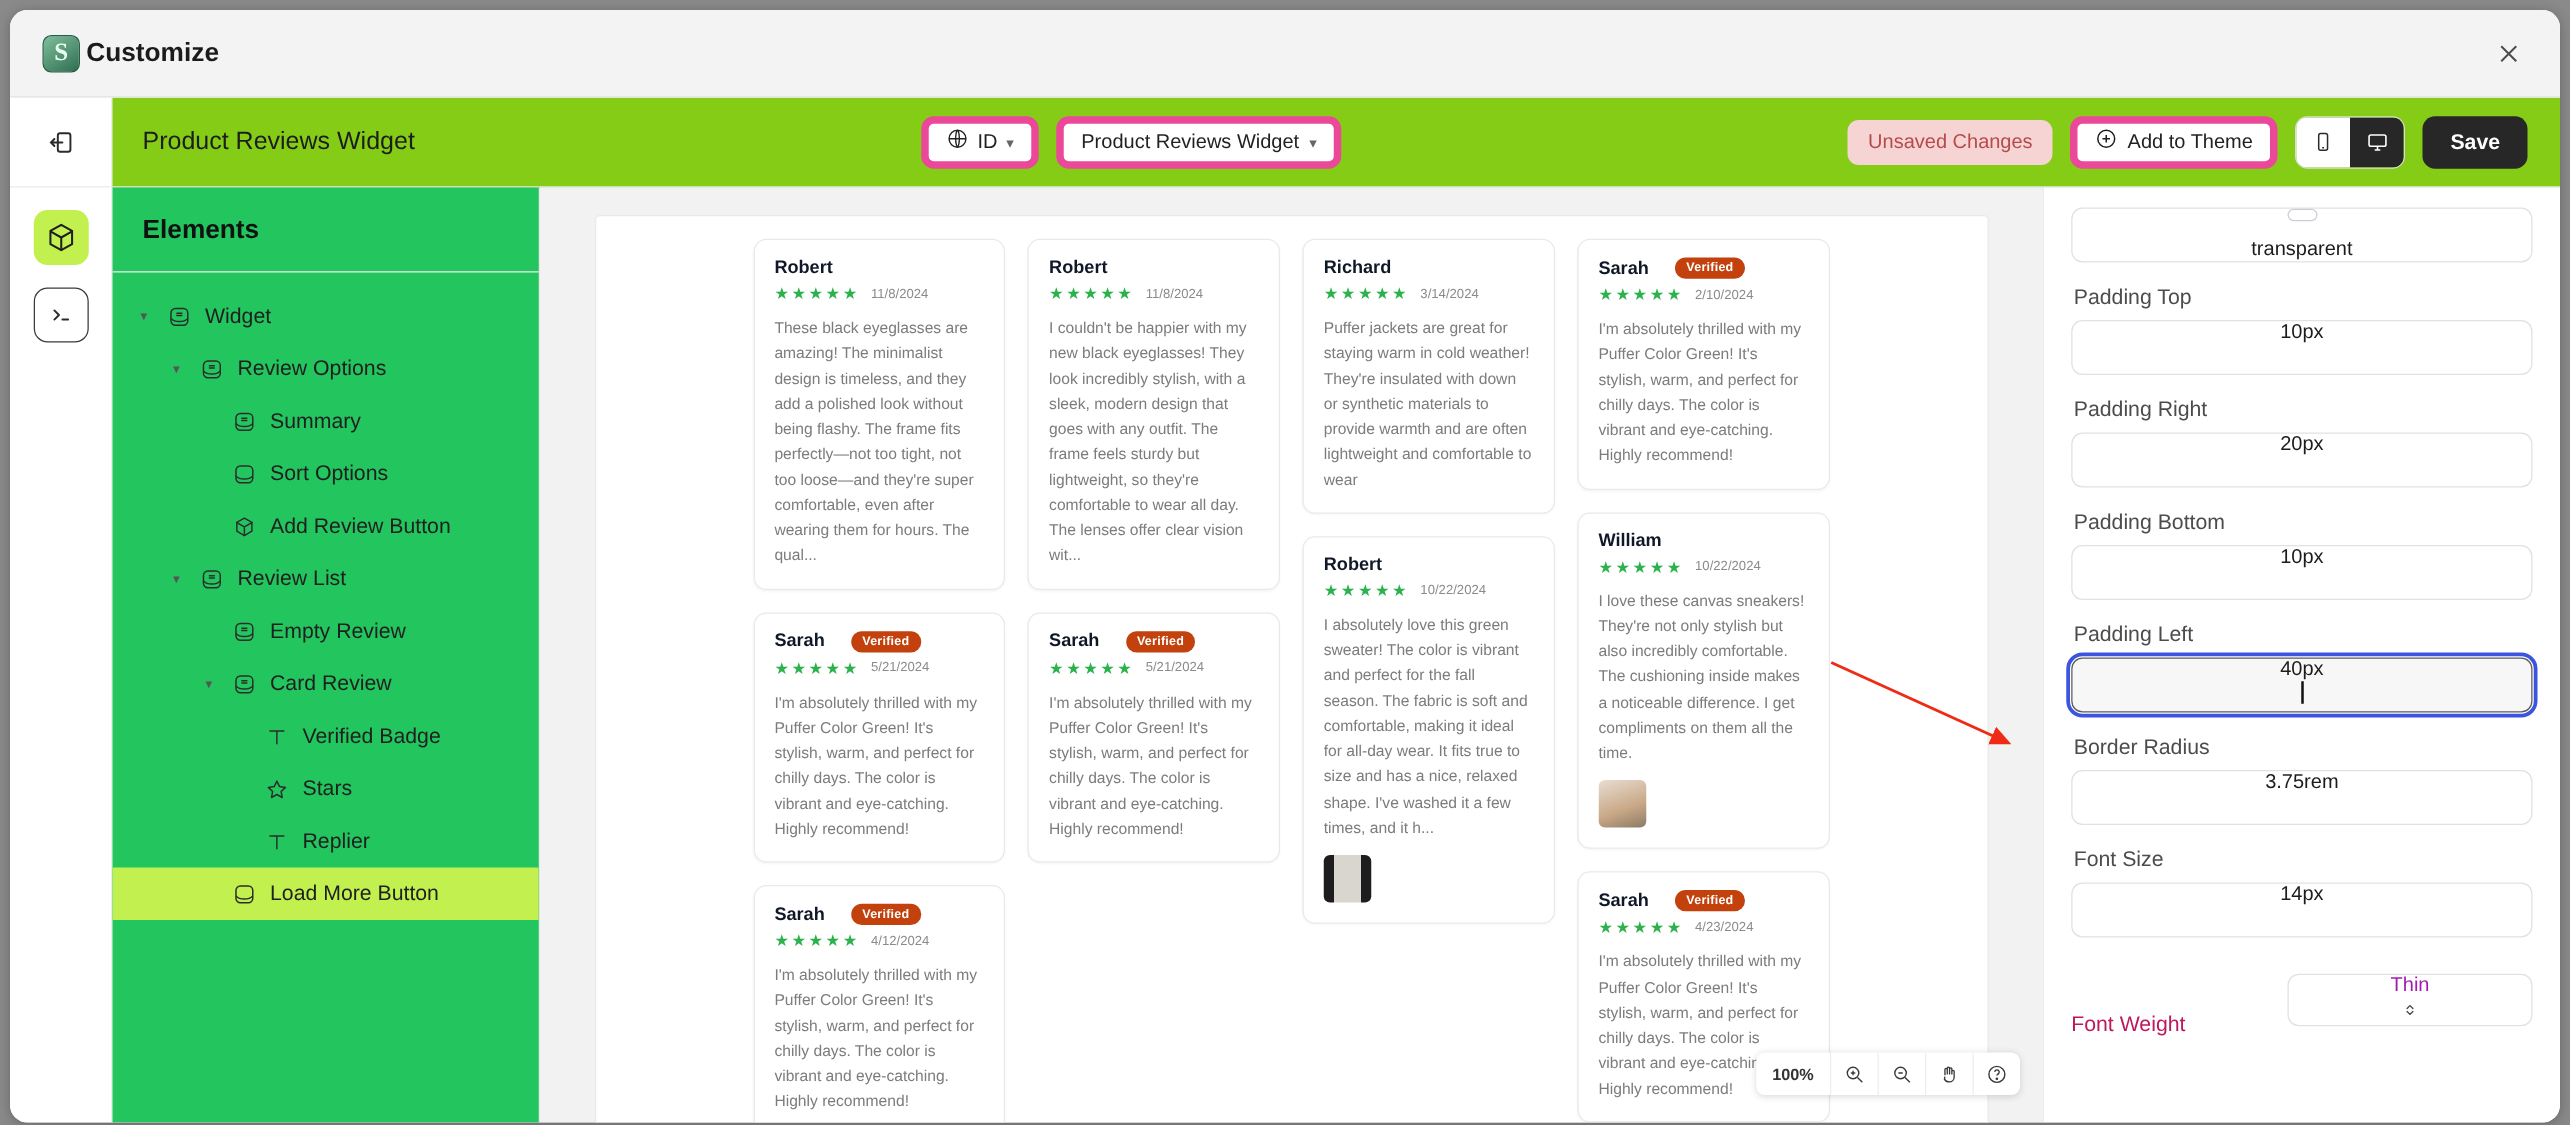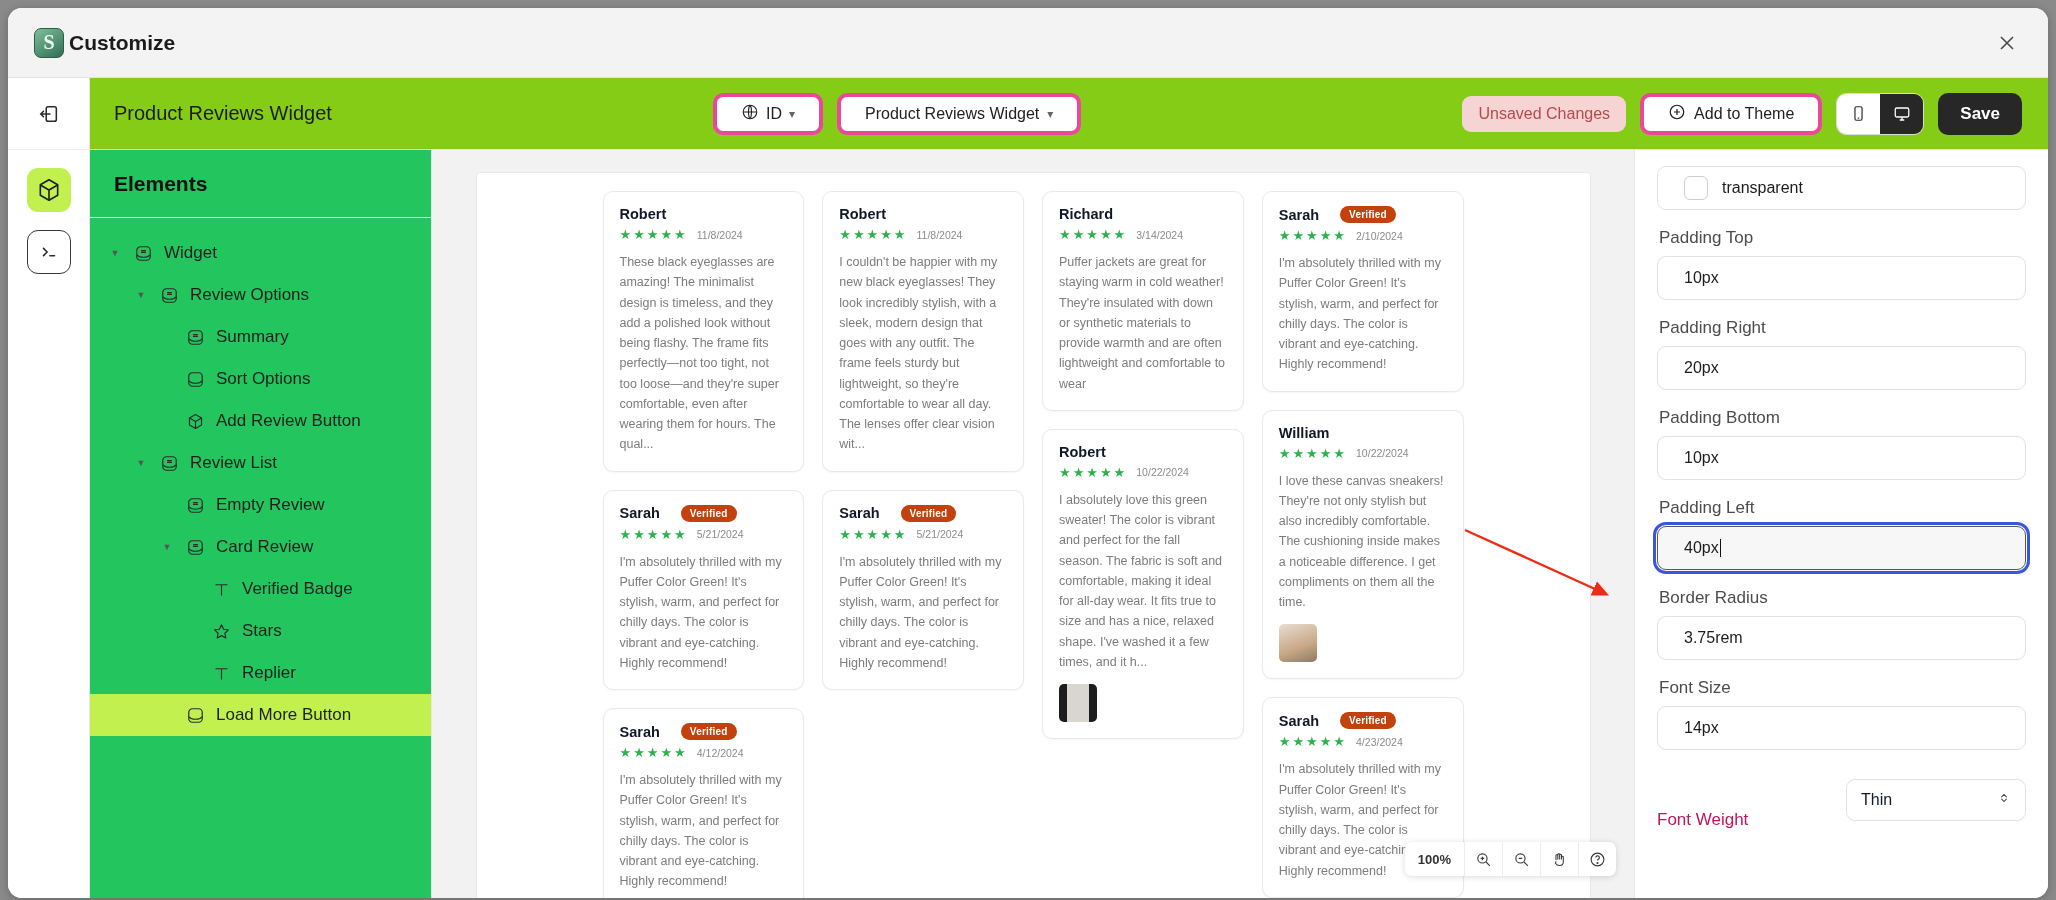--- a/index.html
+++ b/index.html
@@ -81,23 +81,23 @@
   .toolbar {
     height: 72px; flex: 0 0 72px;
     border-bottom: 1px solid #e6e6e6;
     display: flex; align-items: center;
     padding: 0 26px 0 24px; gap: 14px;
     background: #84cc16;
   }
   .toolbar-title { font-size: 20px; color: #1d1d1d; }
   .tb-spacer { flex: 1 1 auto; }
   .pill {
-    height: 42px; border: 4px solid #ec4899; border-radius: 10px;
+    height: 42px; border: 6px solid #ec4899; border-radius: 10px;
     display: flex; align-items: center; gap: 8px;
-    padding: 0 24px; font-size: 16px; color: #222;
+    padding: 0 14px; font-size: 16px; color: #222;
     background: #fff; cursor: pointer; white-space: nowrap;
   }
   .pill.lang { gap: 7px; }
   .caret { font-size: 12px; color: #666; }
   .badge-unsaved {
     background: #f7d4d4; color: #b54b4b;
     height: 36px; display: flex; align-items: center;
     padding: 0 16px; border-radius: 9px;
     font-size: 16px; white-space: nowrap;
   }
@@ -201,43 +201,43 @@
 
   
   .props {
     width: 414px; flex: 0 0 414px;
     border-left: 1px solid #e6e6e6;
     background: #fff; padding: 16px 22px 0 22px;
     overflow: hidden; position: relative;
   }
   .field-box {
     height: 44px; border: 1px solid #e1e1e1; border-radius: 9px;
-    display: flex; align-items: center; padding: 0 26px;
-    font-size: 16px; color: #1c1c1c; background: #fff;
+    display: flex; align-items: center; padding: 0 13px;
+    font-size: 16px; color: #1c1c1c; background: #fff; flex-direction: column;
   }
   .field-box.transparent { gap: 14px; }
   .swatch {
     width: 24px; height: 24px; border: 1px solid #cdcdd6;
     border-radius: 6px; background: #fff;
   }
   .plabel { font-size: 17px; color: #4c4c4c; margin: 18px 0 8px 2px; }
   .field-focus {
     border: 1.6px solid #5a5a5a; background: #f7f7f7;
     outline: 3px solid #3b55e0; outline-offset: 1px;
   }
   .caretbar {
     display: inline-block; width: 1.5px; height: 18px;
     background: #111; margin-left: 1px; vertical-align: -3px;
   }
   .fw-row { display: flex; align-items: center; justify-content: space-between; margin-top: 20px; }
   .fw-label { font-size: 17px; color: #be185d; margin-top: 40px; }
   .select-box {
-    width: 180px; height: 42px; border: 1px solid #e1e1e1; border-radius: 9px;
+    width: 196px; height: 42px; border: 1px solid #e1e1e1; border-radius: 9px;
     display: flex; align-items: center; justify-content: space-between;
-    padding: 0 14px; font-size: 16px; color: #0f172a; cursor: pointer;
+    padding: 0 14px; font-size: 16px; color: #a21caf; cursor: pointer; flex-direction: column;
   }
   .arrow {
     position: absolute; pointer-events: none;
     left: 1455px; top: 520px; width: 160px; height: 80px; z-index: 40;
   }
 </style>
 </head>
 <body>
 
 <div id="app">

